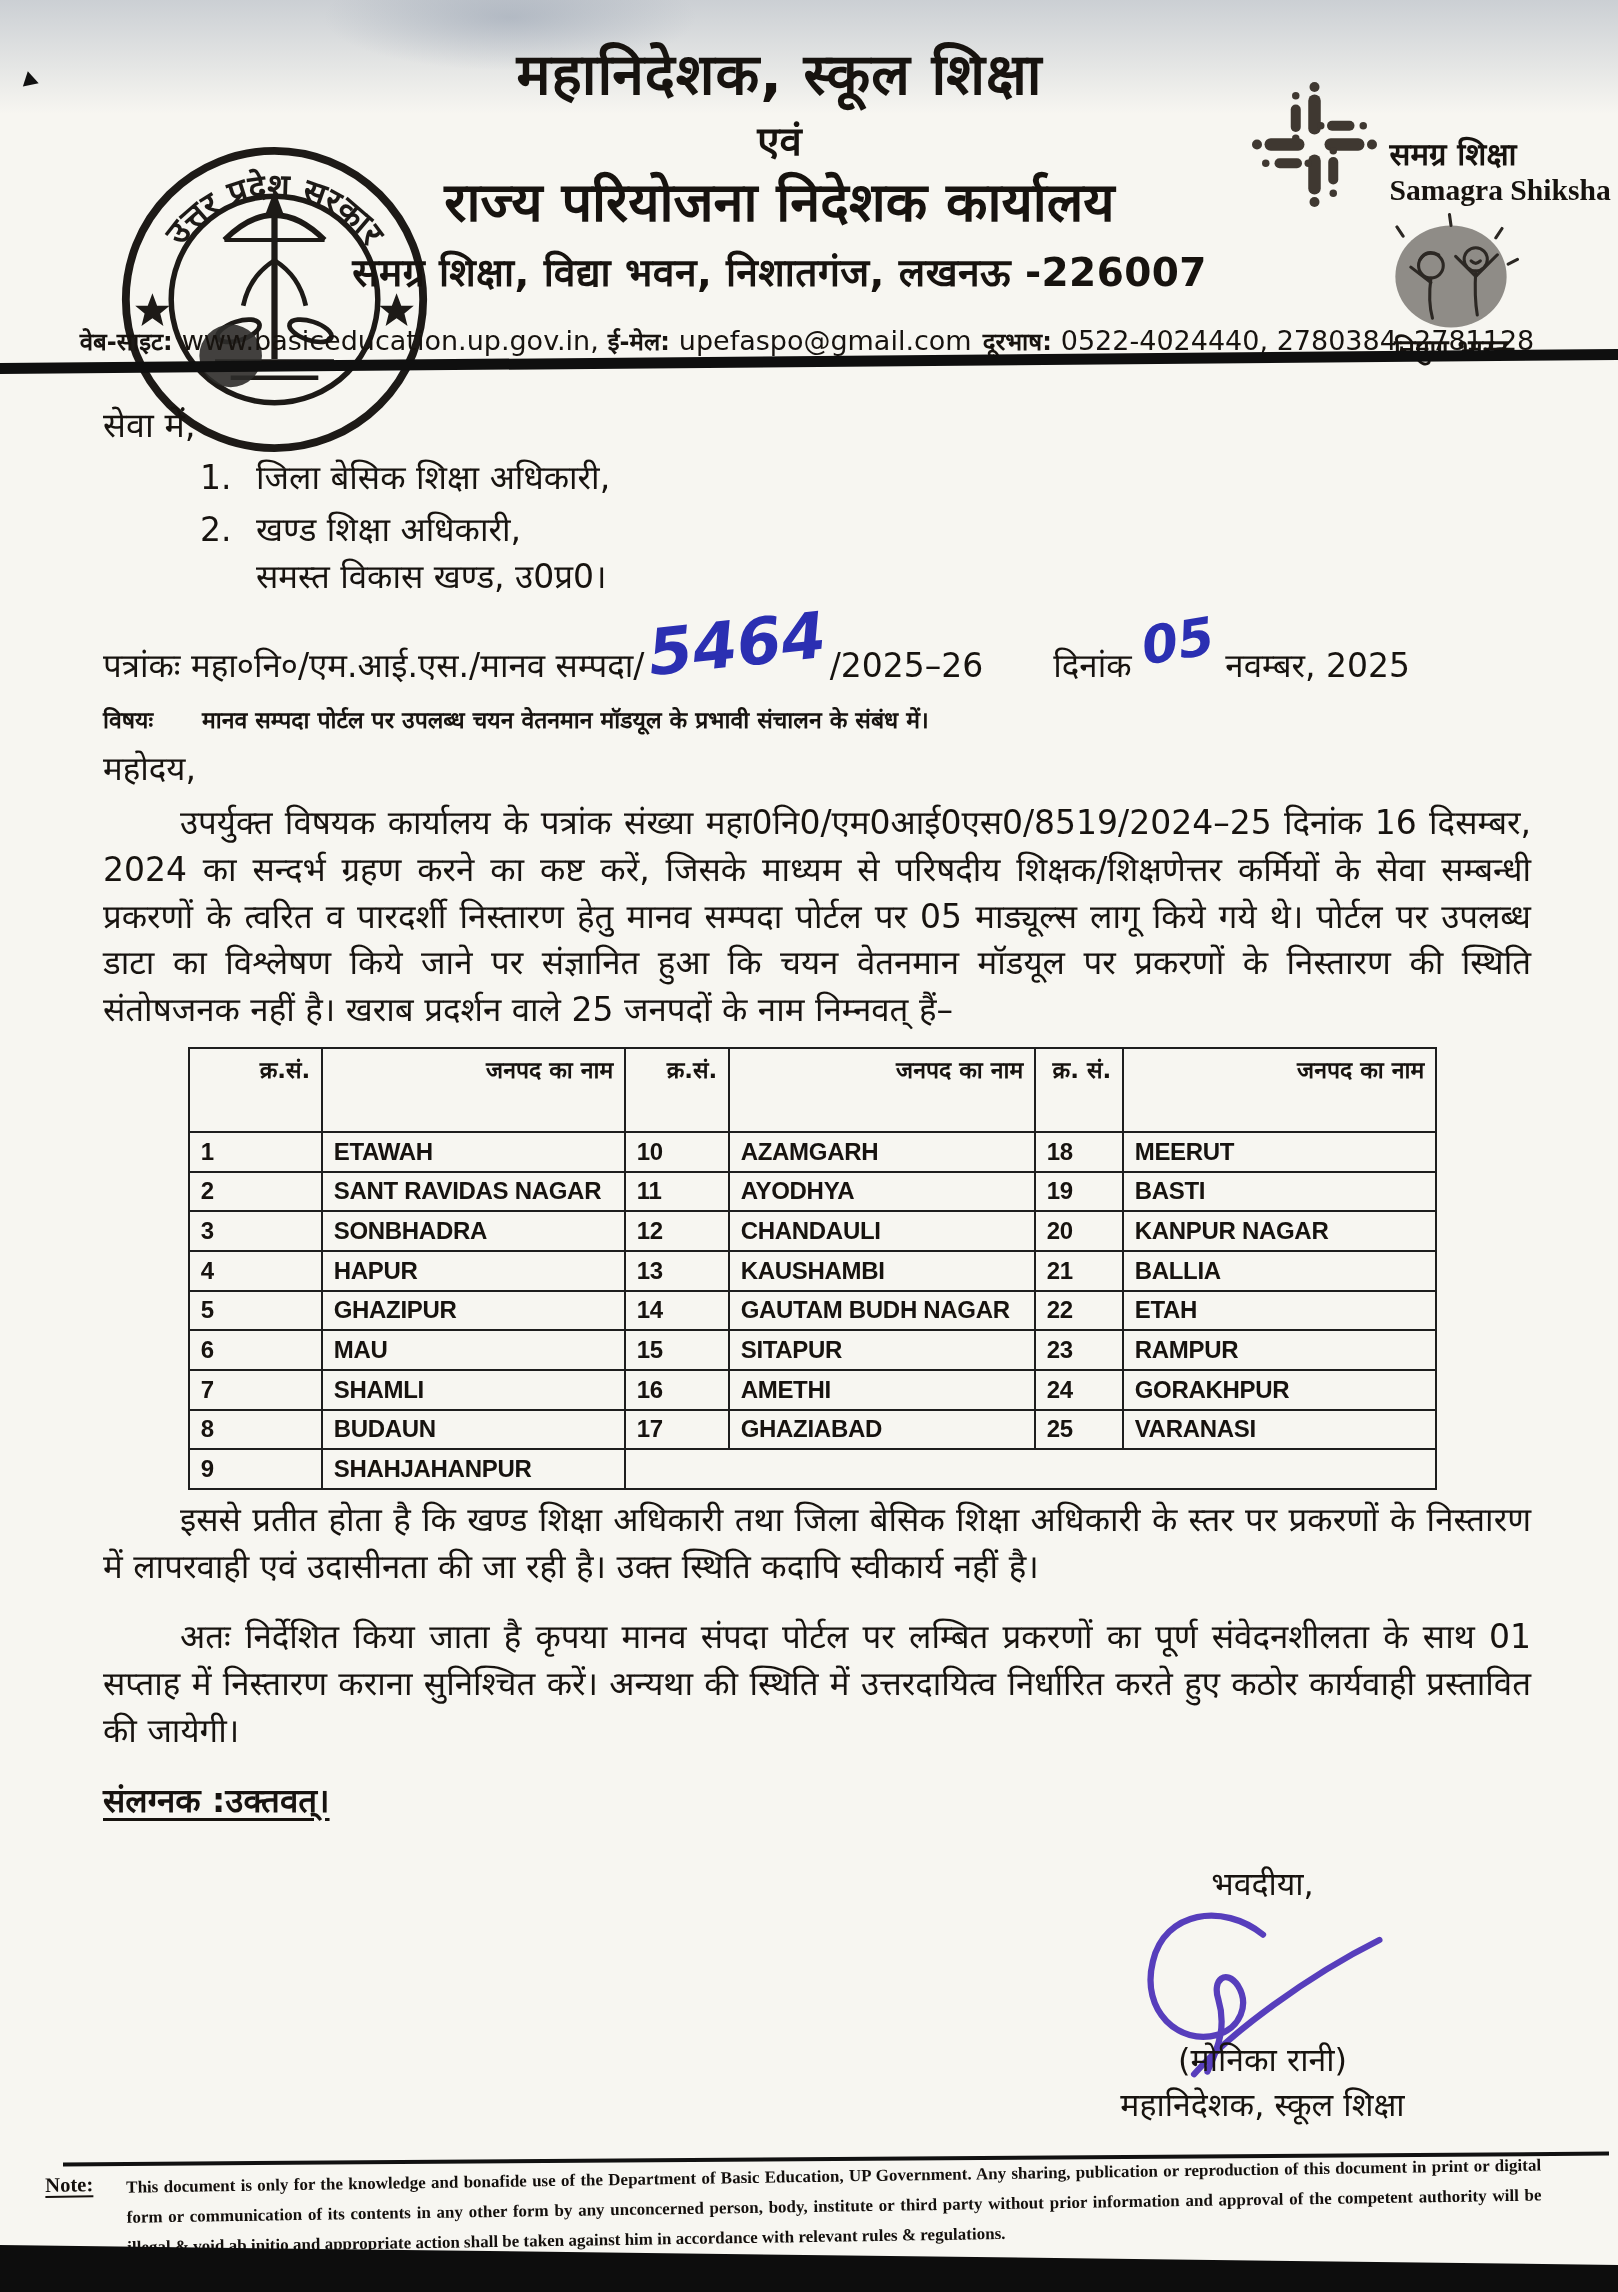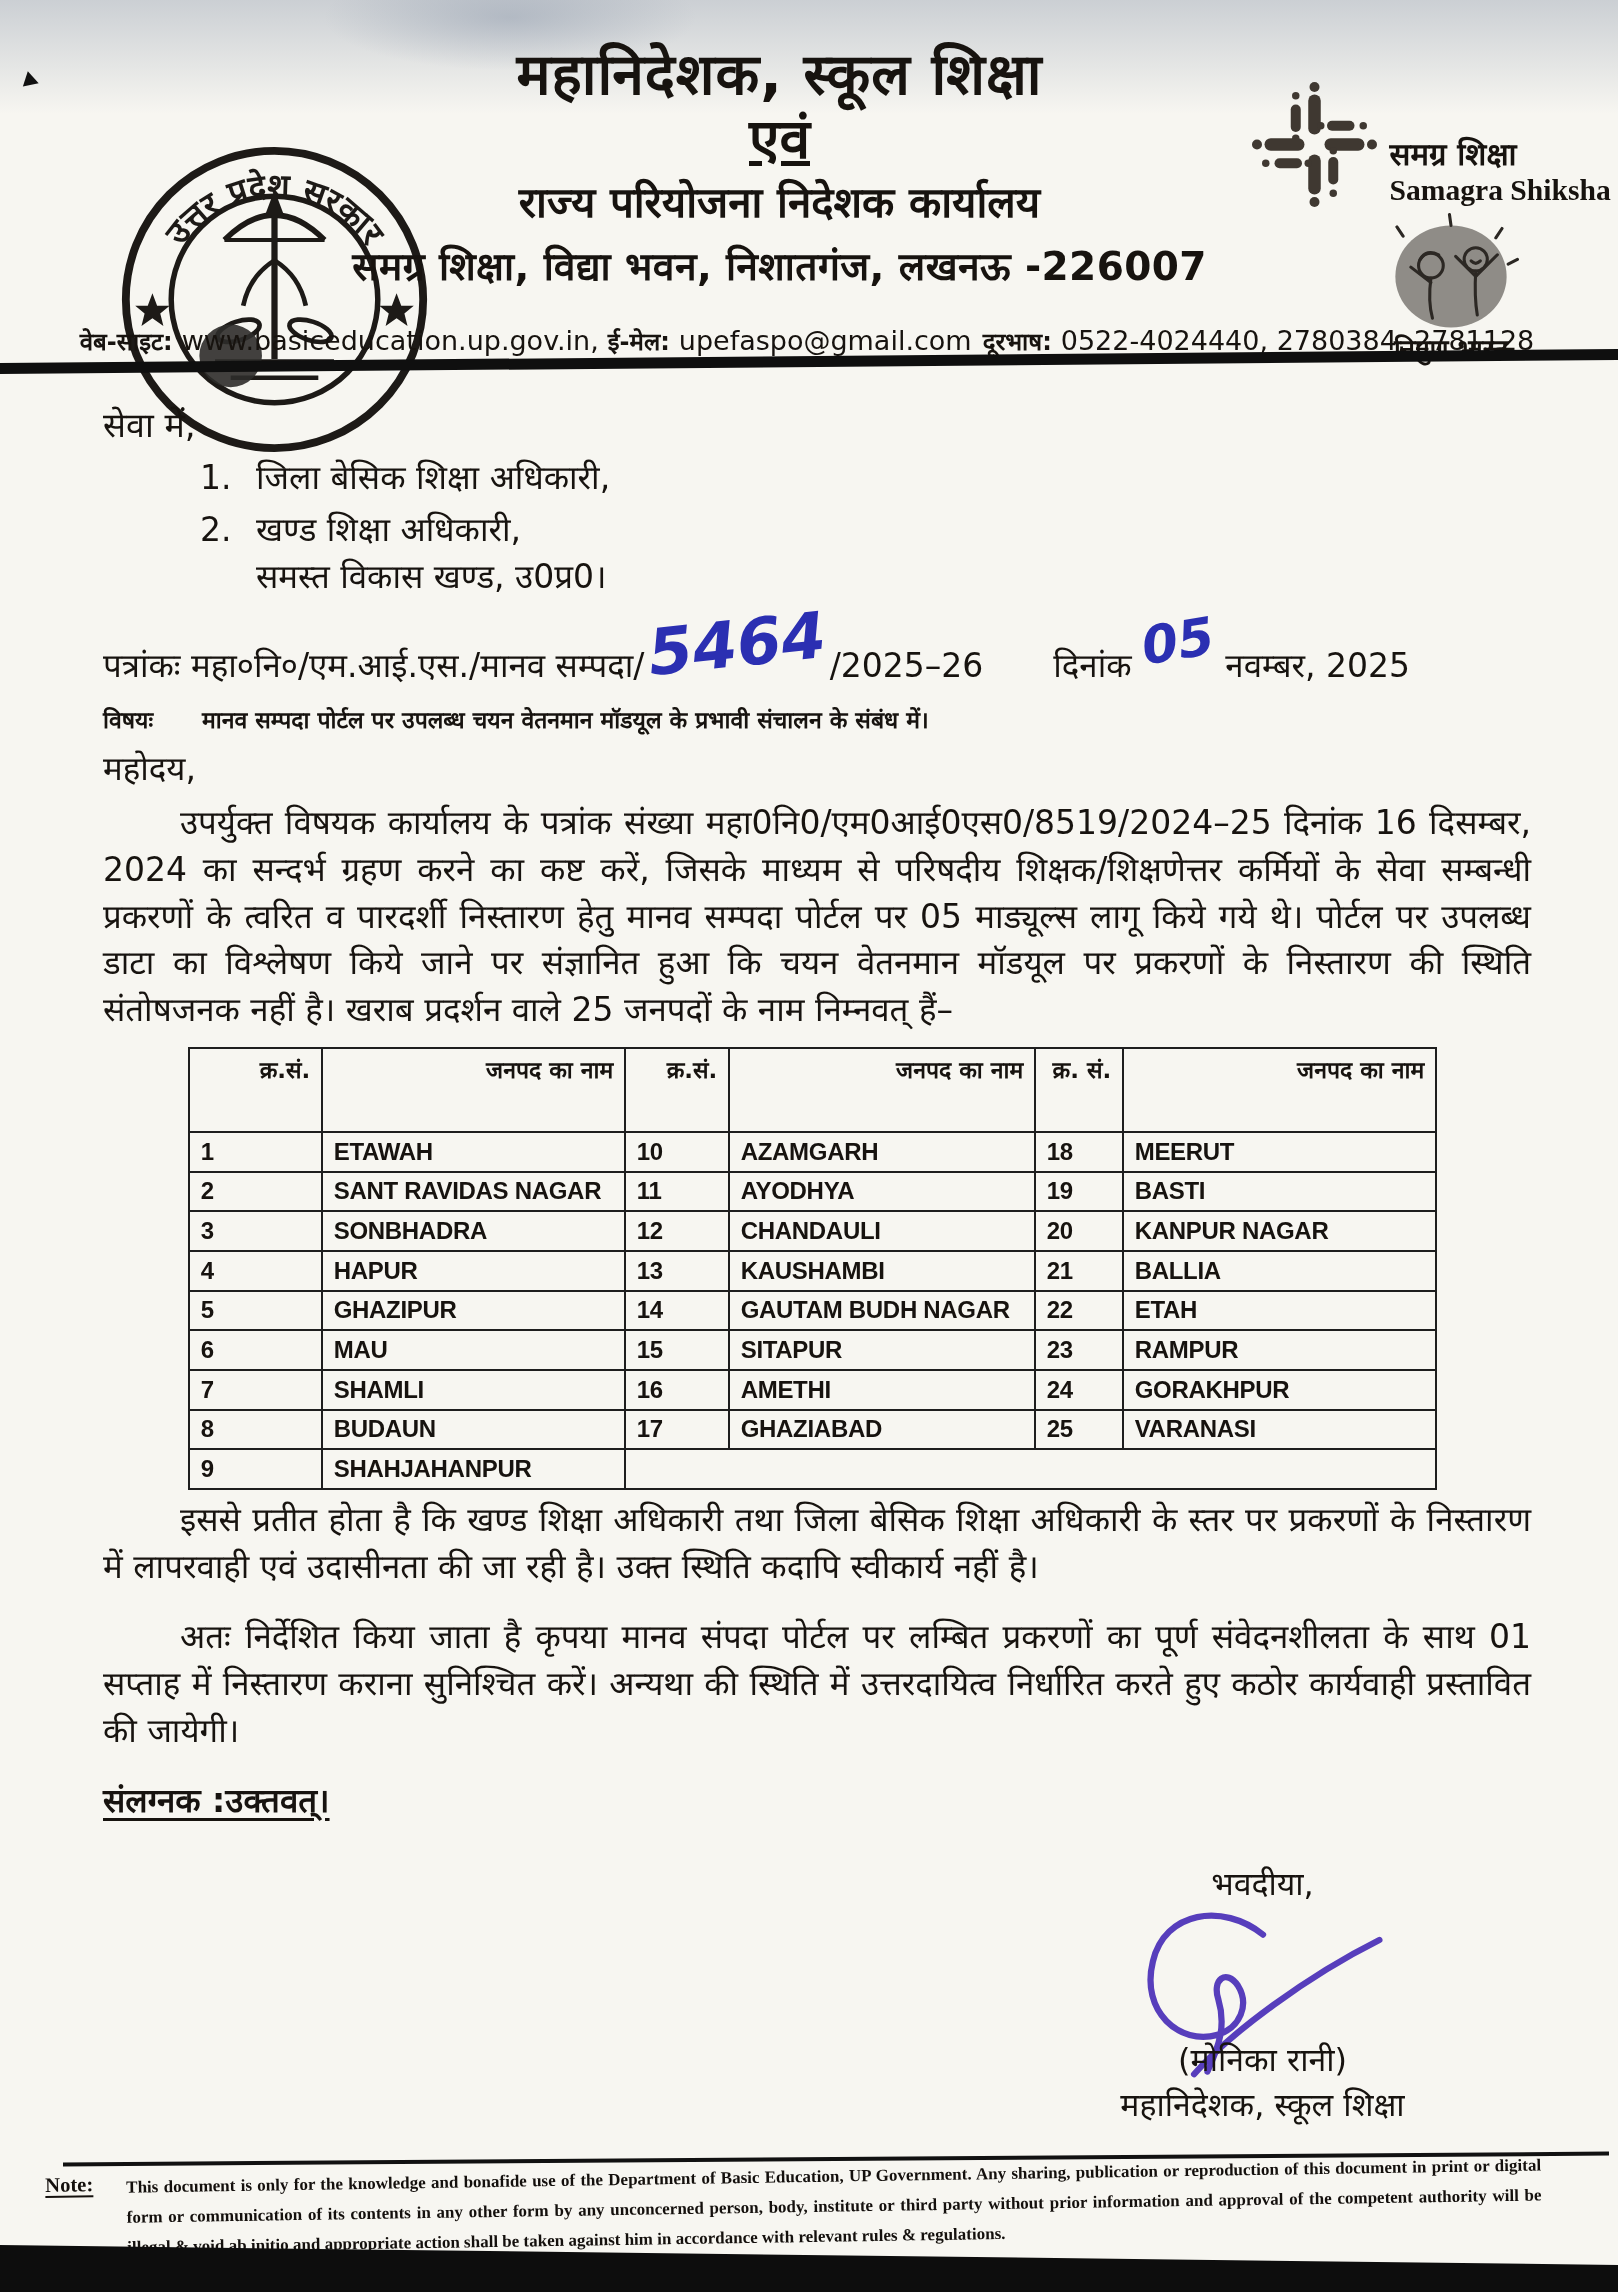--- a/index.html
+++ b/index.html
@@ -29,22 +29,22 @@
   }
   .corner-mark{
     position:absolute;left:25px;top:73px;width:0;height:0;
     border-left:14.3px solid #111;border-top:8px solid transparent;border-bottom:8px solid transparent;
     transform:rotate(18deg);
   }
   
   .seal{position:absolute;left:118px;top:143px;width:313px;height:313px;}
   .title-block{position:absolute;left:269px;top:43px;width:1021px;text-align:center;line-height:1.1;}
   .t1{font-size:57px;font-weight:800;letter-spacing:0.9px;}
-  .t2{font-size:55px;font-weight:800;margin-top:3px;text-decoration:underline;}
-  .t3{font-size:42px;font-weight:800;margin-top:10.7px;}
+  .t2{font-size:40px;font-weight:800;margin-top:13px;}
+  .t3{font-size:54px;font-weight:800;margin-top:10.7px;}
   .addr{font-size:39px;font-weight:700;margin-top:19.7px;letter-spacing:0.4px;}
   .webline{
     position:absolute;left:103px;right:107px;top:324px;
     display:flex;justify-content:center;align-items:baseline;gap:9px;
     font-size:27px;white-space:nowrap;
   }
   .webline .lbl{font-weight:800;font-size:24px;}
   .webline .val{font-weight:500;}
   .samagra{position:absolute;left:1252px;top:82px;display:flex;align-items:flex-end;gap:12.5px;}
   .samagra-txt{line-height:1.15;}

